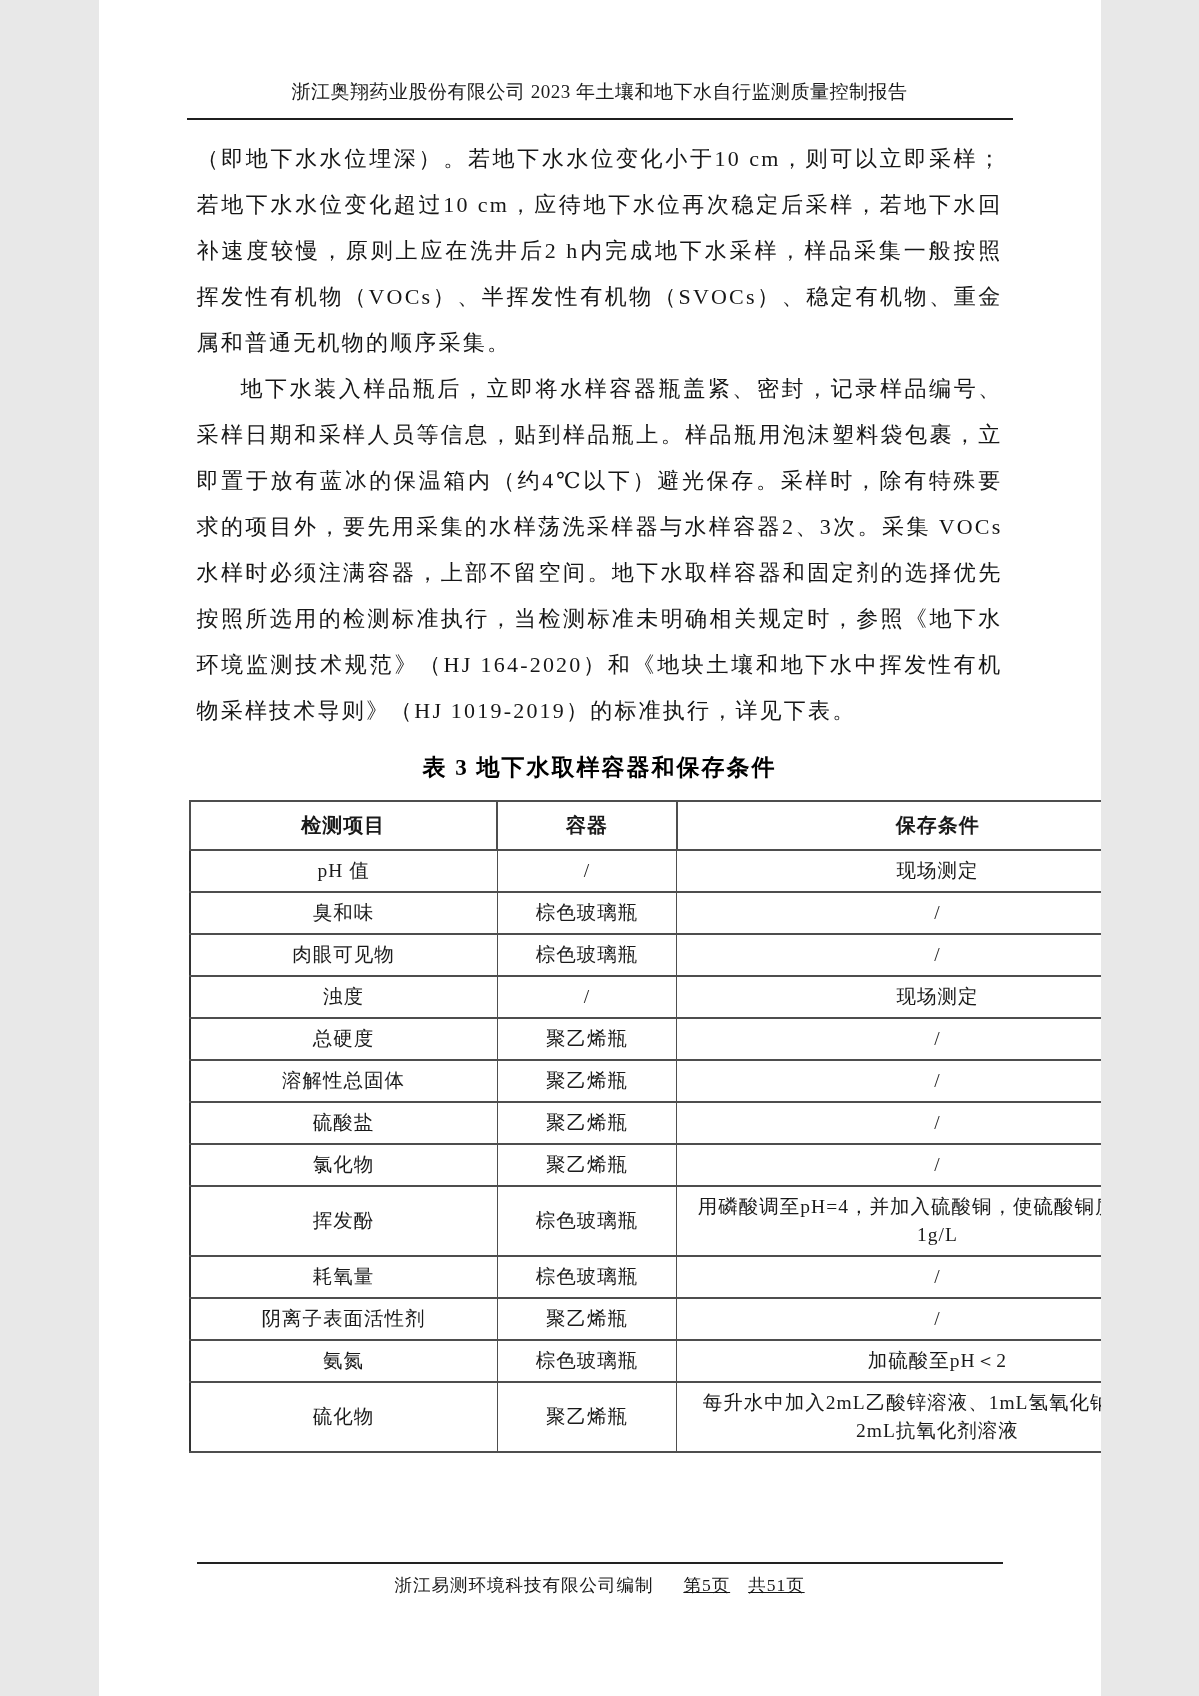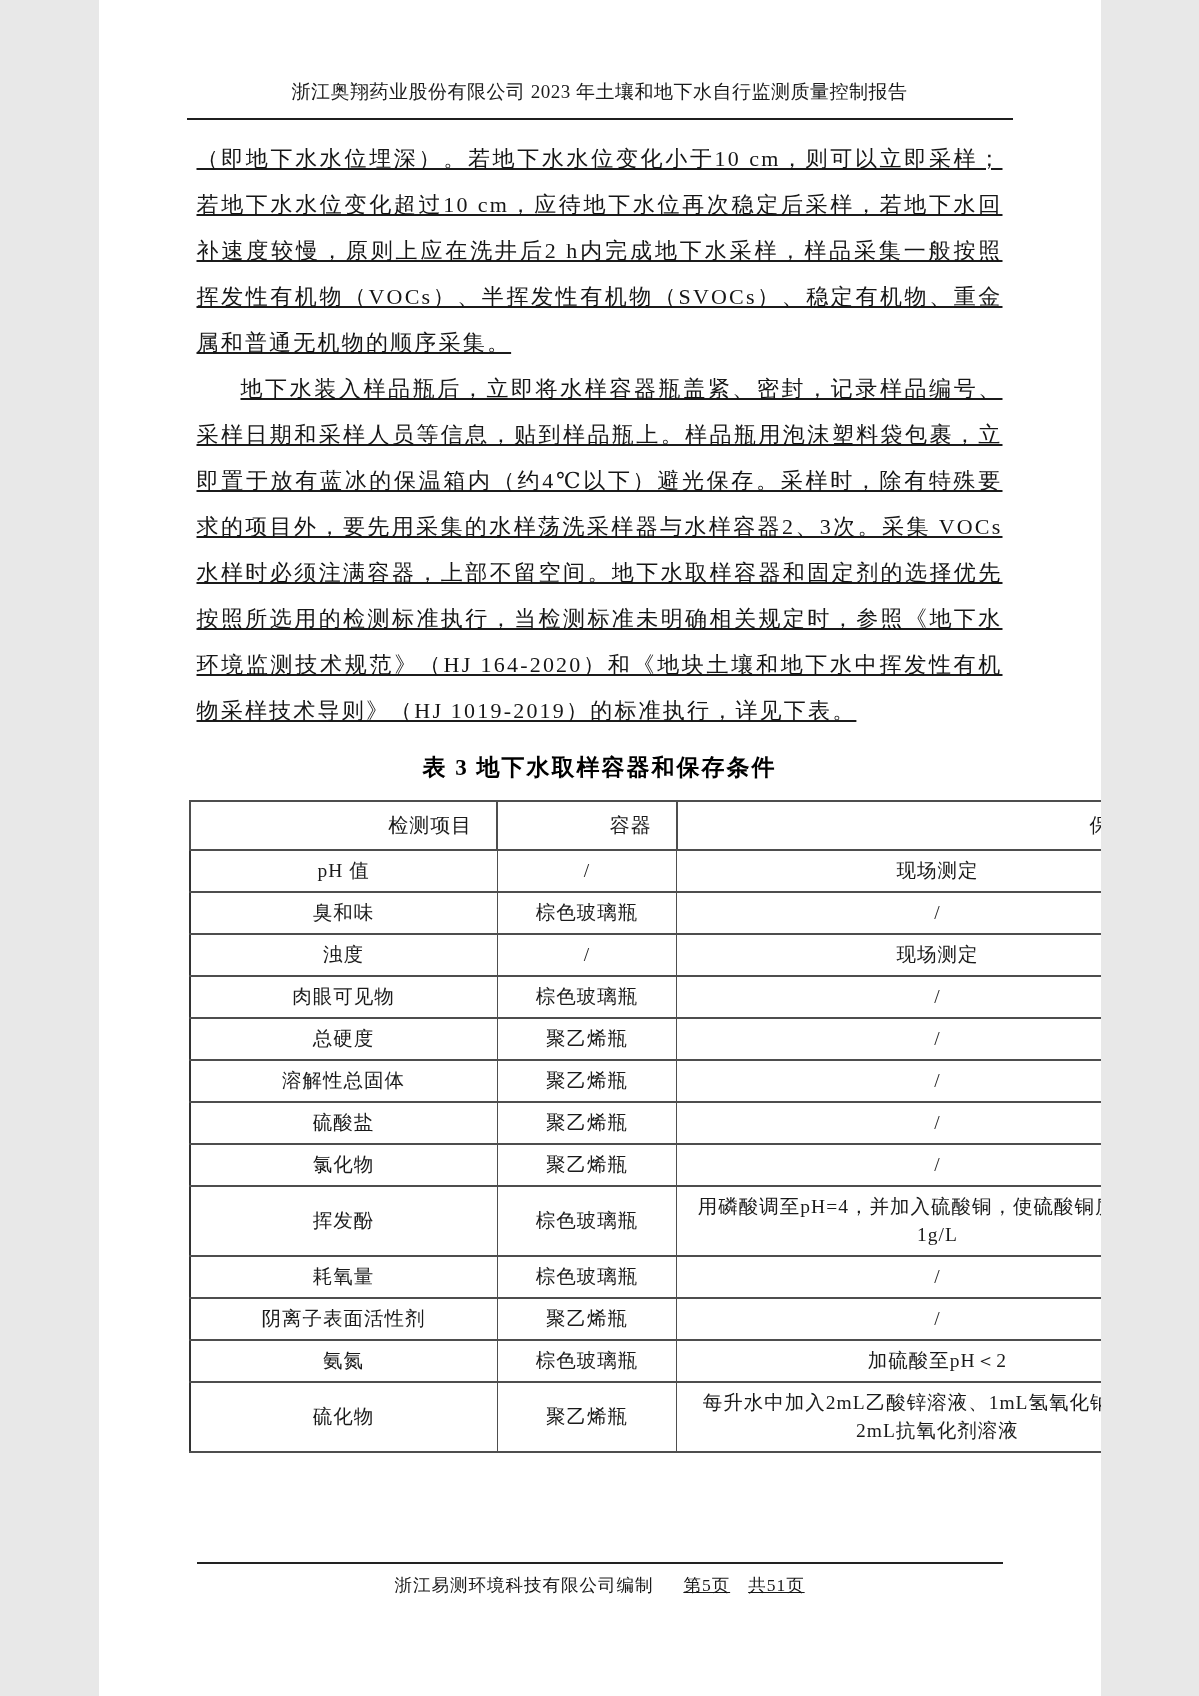--- a/index.html
+++ b/index.html
@@ -21,21 +21,20 @@
     margin: 0 -10px;
     text-align: center;
     font-size: 19px;
     line-height: 24px;
     letter-spacing: 0.5px;
     padding-bottom: 14px;
     border-bottom: 2.5px solid #1f1f1f;
   }
   .body-paragraphs {
     margin-top: 16px;
-    text-decoration: underline;
   }
   .para {
     font-size: 22px;
     line-height: 46px;
     letter-spacing: 2.2px;
     text-align: justify;
     text-justify: inter-ideograph;
     color: #161616;
   }
   .para.indent { text-indent: 2em; }
@@ -58,25 +57,24 @@
     border: 2px solid #4e4e4e;
     text-align: center;
     vertical-align: middle;
     font-size: 19.5px;
     letter-spacing: 1px;
     color: #1a1a1a;
     padding: 6px 8px;
     line-height: 28px;
   }
   table.data-table th {
-    font-weight: normal;
+    font-weight: bold;
     font-size: 20px;
     padding: 9px 24px;
     line-height: 29px;
-    text-align: right;
   }
   table.data-table { border: 2.5px solid #333; }
   table.data-table td { border-left-width: 1.5px; border-right-width: 1.5px; }
   .doc-footer {
     position: absolute;
     top: 1562px;
     left: 98px;
     right: 98px;
     border-top: 2.5px solid #222;
     padding-top: 9px;
@@ -123,28 +121,28 @@
             <td>pH 值</td>
             <td>/</td>
             <td>现场测定</td>
           </tr>
           <tr>
             <td>臭和味</td>
             <td>棕色玻璃瓶</td>
             <td>/</td>
           </tr>
           <tr>
+            <td>肉眼可见物</td>
+            <td>棕色玻璃瓶</td>
+            <td>/</td>
+          </tr>
+          <tr>
             <td>浊度</td>
             <td>/</td>
             <td>现场测定</td>
-          </tr>
-          <tr>
-            <td>肉眼可见物</td>
-            <td>棕色玻璃瓶</td>
-            <td>/</td>
           </tr>
           <tr>
             <td>总硬度</td>
             <td>聚乙烯瓶</td>
             <td>/</td>
           </tr>
           <tr>
             <td>溶解性总固体</td>
             <td>聚乙烯瓶</td>
             <td>/</td>

